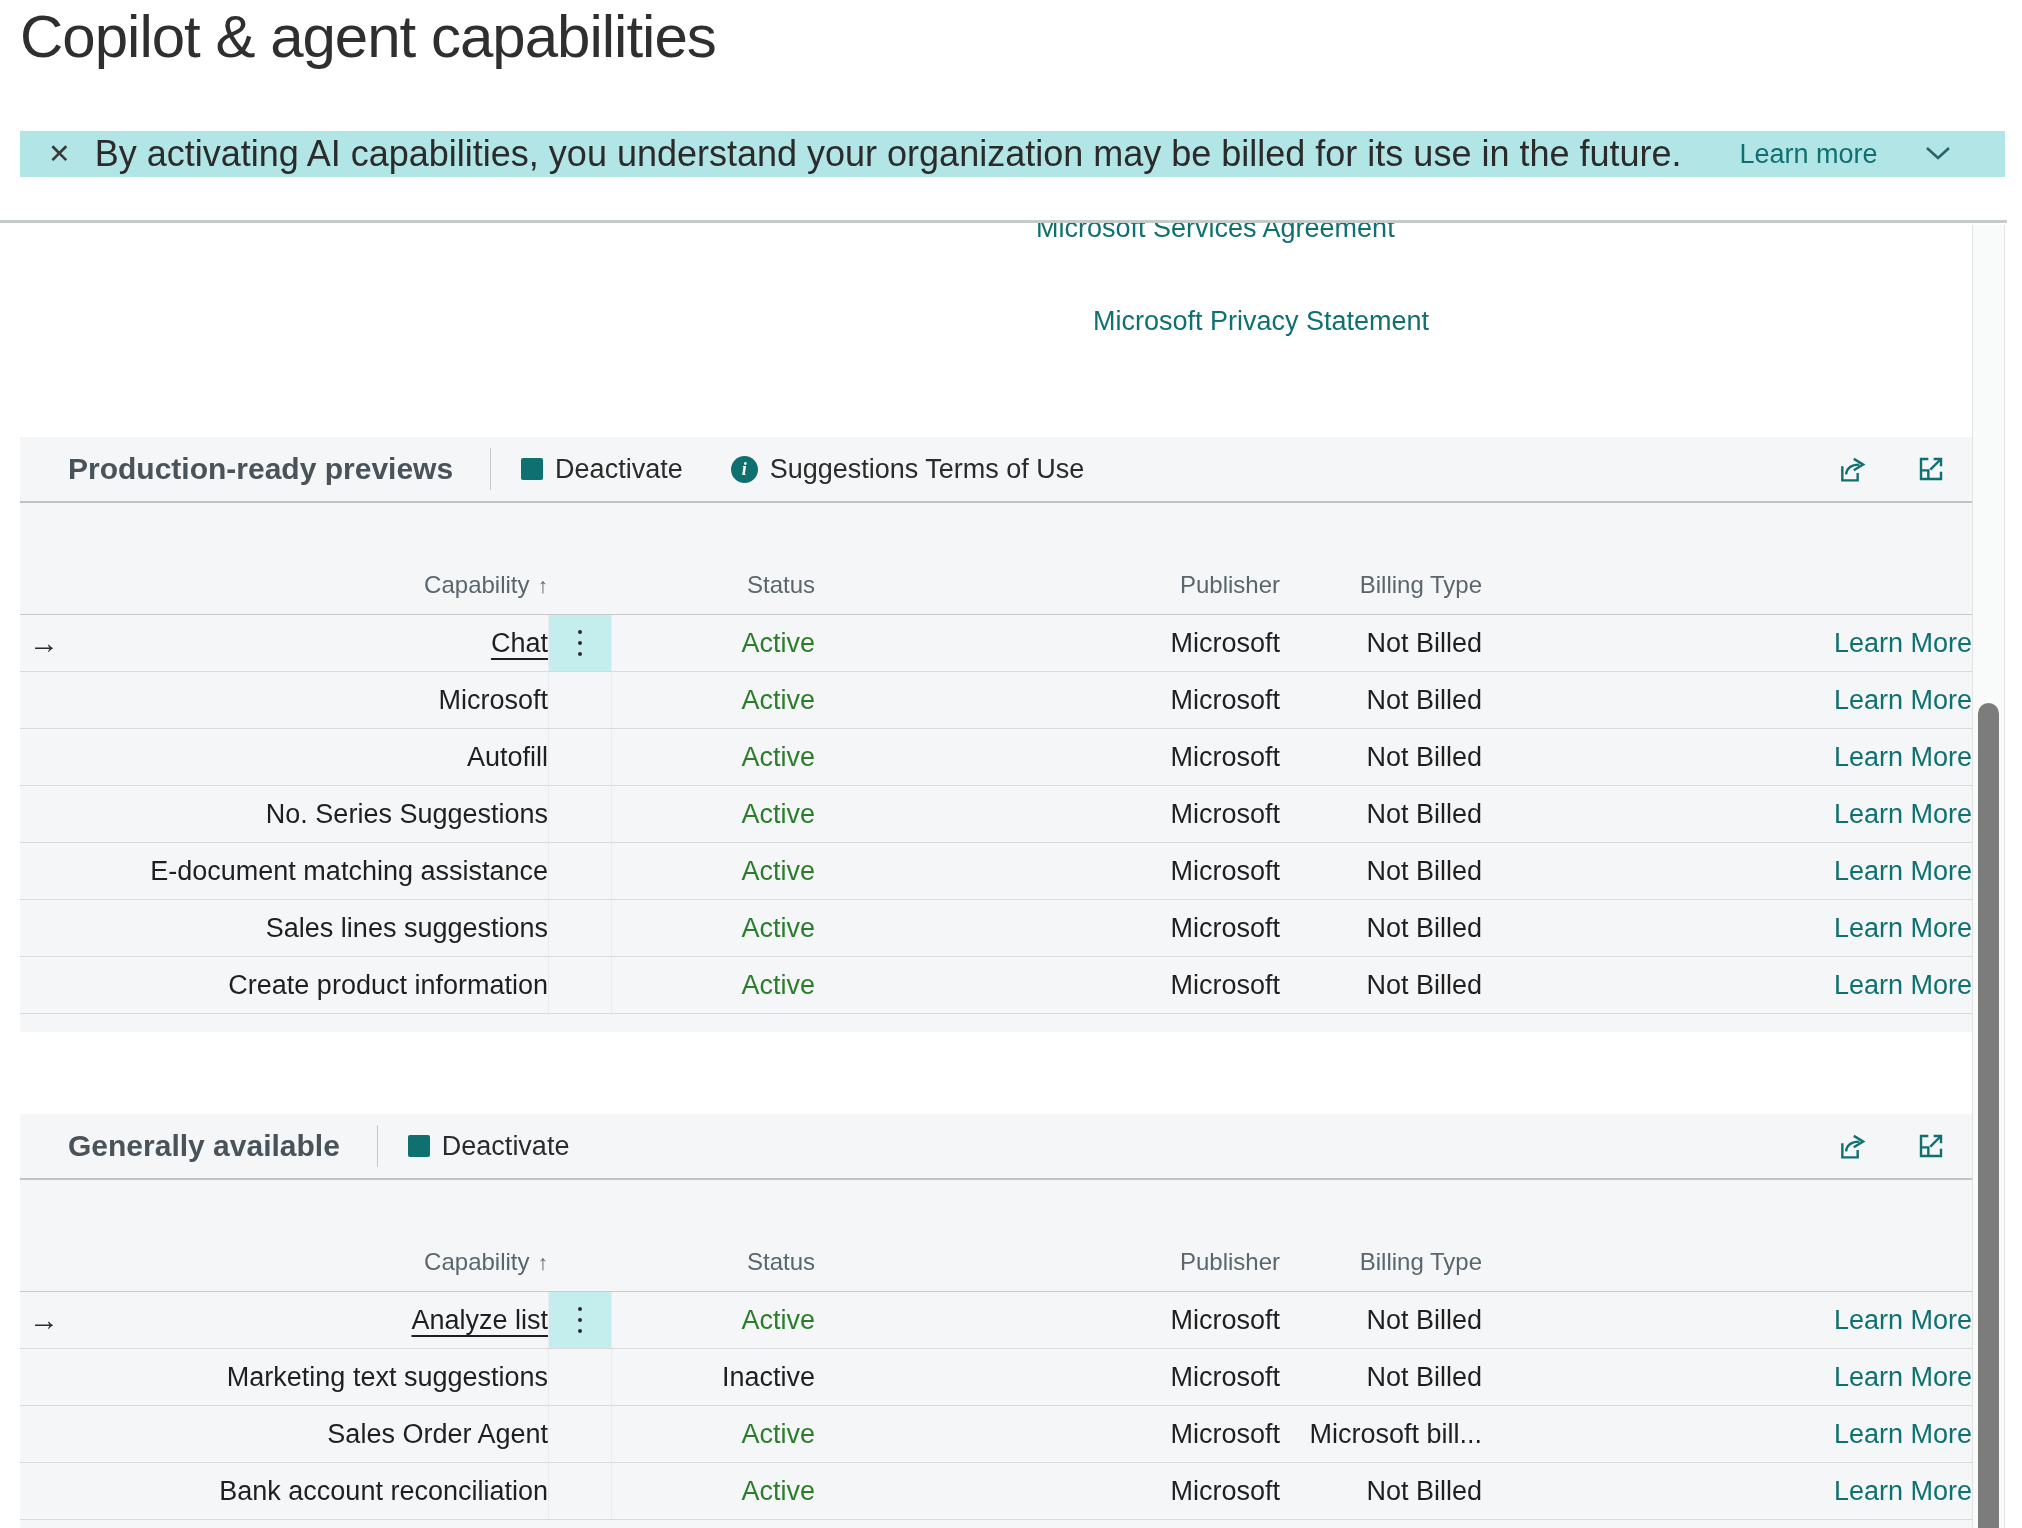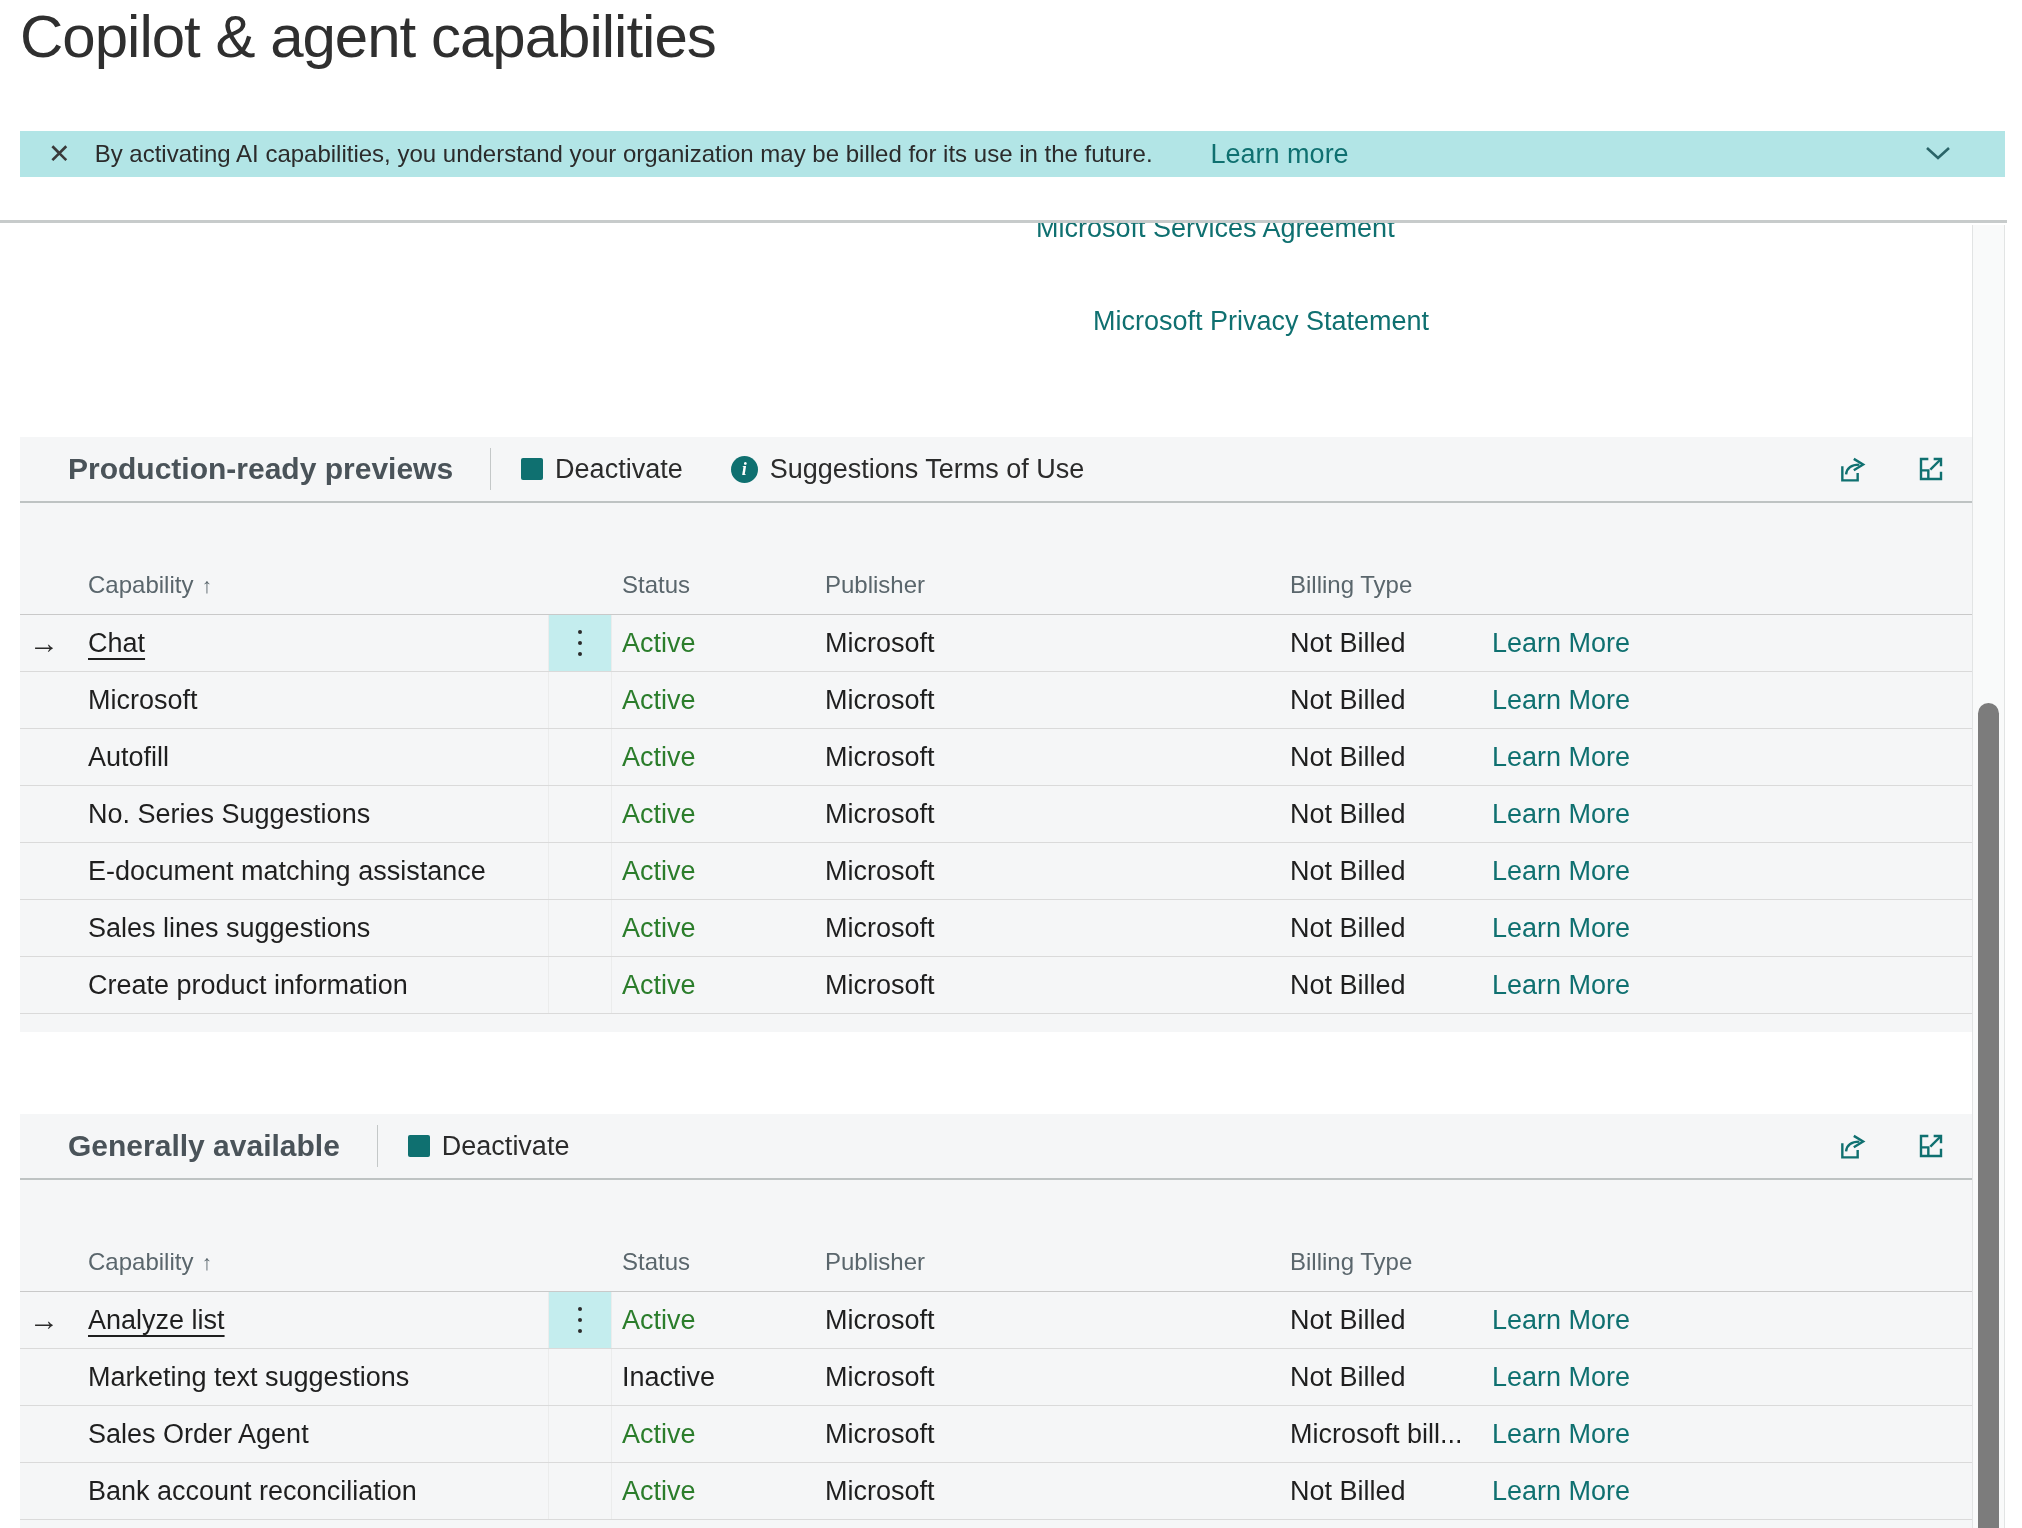--- a/index.html
+++ b/index.html
@@ -19,21 +19,21 @@
   
   .page-title{position:absolute;top:2px;left:20px;font-size:60px;font-weight:300;
     color:#2f2f2f;letter-spacing:-1px;}
 
   
   .banner{position:absolute;top:131px;left:20px;width:1985px;height:46px;
     background:var(--banner-bg);display:flex;align-items:center;padding:0 28px;}
   .banner-close{background:none;border:none;cursor:pointer;font-size:27px;color:#3a3a3a;
     line-height:1;padding:0;font-weight:300;}
   .banner-close::before{content:"\2715";}
-  .banner-msg{margin-left:24px;font-size:24px;color:#2b2b2b;}
+  .banner-msg{margin-left:24px;font-size:36px;color:#2b2b2b;}
   .banner-learn{margin-left:58px;font-size:27px;color:var(--accent);text-decoration:none;cursor:pointer;}
   .banner-chevron{margin-left:auto;margin-right:24px;background:none;border:none;cursor:pointer;height:20px;}
 
   
   .top-divider{position:absolute;top:220px;left:0;width:2007px;height:3px;background:#c7cbcb;}
 
   
   .link-clip{position:absolute;top:223px;left:1036px;width:560px;height:30px;overflow:hidden;}
   .legal-link{font-size:27px;color:var(--accent);text-decoration:none;cursor:pointer;display:inline-block;}
   .link-clip .legal-link{margin-top:-14px;}
@@ -51,21 +51,21 @@
   .tb-icon{display:inline-flex;align-items:center;justify-content:center;}
   .tb-icon.deactivate-square{width:22px;height:22px;background:var(--accent);border-radius:2px;}
   .tb-icon.info-circle{width:27px;height:27px;border-radius:50%;background:var(--accent);color:#fff;}
   .tb-icon.info-circle::before{content:"i";font:italic bold 18px "Liberation Serif",serif;}
   .band-icons{margin-left:auto;margin-right:25px;display:flex;align-items:center;gap:46px;}
   .band-icons .icon{background:none;border:none;cursor:pointer;width:32px;height:32px;padding:0;}
   .band-icons svg{stroke:var(--accent);fill:none;stroke-width:1.8;}
 
   
   .grid{padding-top:52px;padding-bottom:18px;}
-  .grow{display:flex;align-items:center;}
+  .grow{display:flex;align-items:center;text-align:right;}
   .cell{flex:0 0 auto;}
   .c-arrow{width:48px;display:flex;justify-content:center;}
   .c-cap{width:480px;padding-left:20px;}
   .c-menu{width:64px;align-self:stretch;display:flex;align-items:center;justify-content:center;
     border-left:1px solid #ebecec;border-right:1px solid #ebecec;}
   .c-status{width:203px;padding-left:10px;}
   .c-pub{width:465px;padding-left:10px;}
   .c-bill{width:202px;padding-left:10px;white-space:nowrap;overflow:hidden;}
   .c-learn{flex:1 1 auto;padding-left:10px;}
   .grid-head{height:60px;border-bottom:1px solid #c9c9c9;font-size:24px;color:var(--header-gray);}

